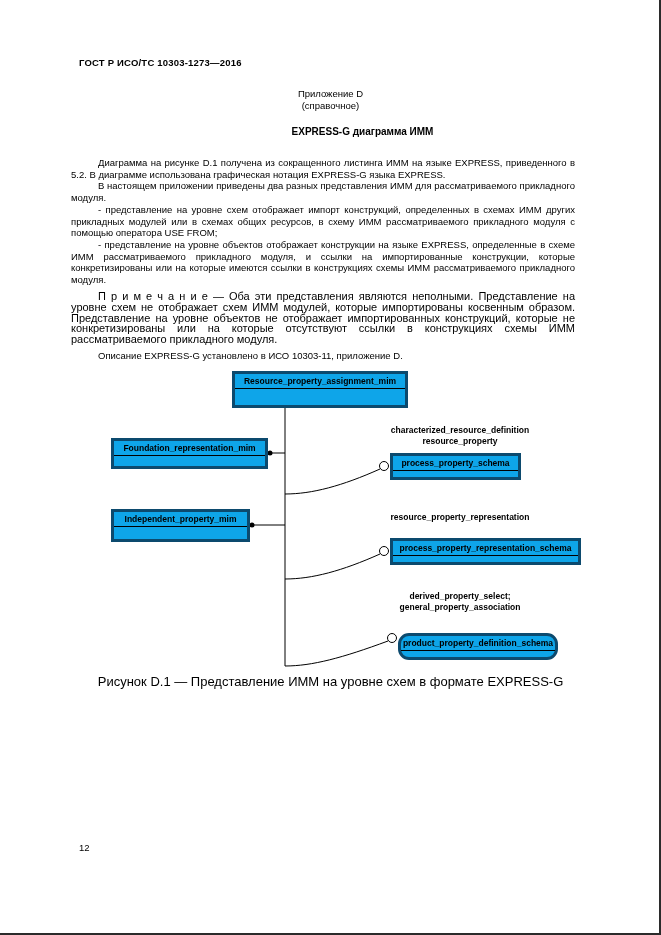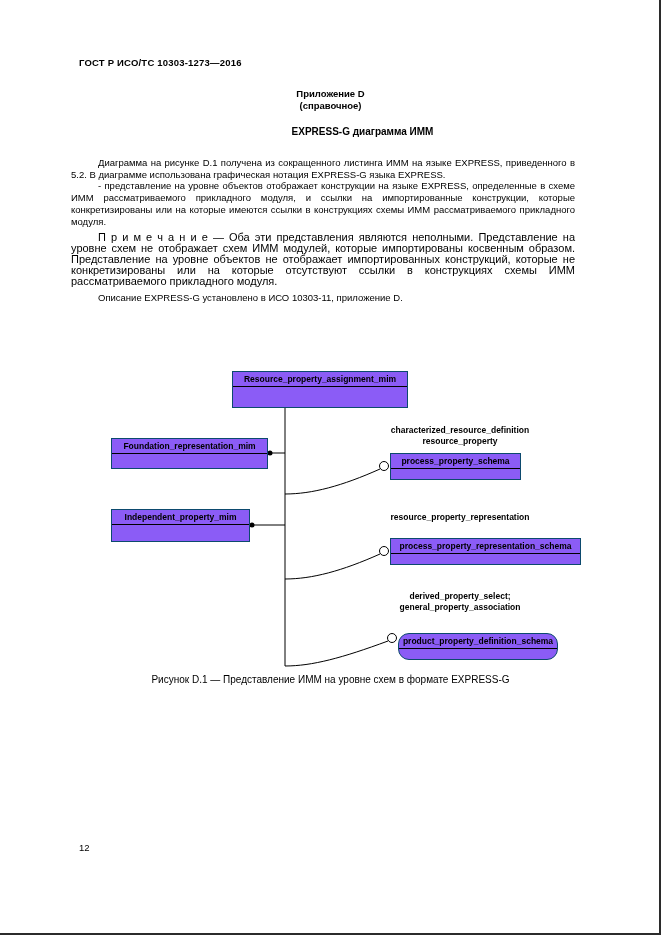--- a/index.html
+++ b/index.html
@@ -5,55 +5,57 @@
   * { margin:0; padding:0; box-sizing:border-box; }
   html,body { background:#9a9a9a; }
   .page {
     position:relative; width:661px; height:935px; margin:0 auto;
     background:#ffffff; color:#000;
     font-family:"Liberation Sans", sans-serif;
     border-right:2px solid #2b2b2b; border-bottom:2px solid #2b2b2b;
     overflow:hidden;
   }
   .doc-header { position:absolute; left:79px; top:57px; font-size:9.5px; font-weight:bold; letter-spacing:.2px; }
-  .annex-block { position:absolute; left:0; top:88px; width:661px; text-align:center; font-weight:bold; font-size:9.5px; line-height:12px; }
+  .annex-block { position:absolute; left:0; top:88px; width:661px; text-align:center; font-weight:normal; font-size:9.5px; line-height:12px; }
   .heading { position:absolute; left:0; top:126px; width:661px; text-align:center; font-weight:bold; font-size:10px;margin-left:32px; }
   .body-text { position:absolute; left:71px; top:157px; width:504px; font-size:9.5px; line-height:11.7px; text-align:justify; }
   .body-text p { text-indent:27px; }
   .body-text p.note { font-size:11px; line-height:10.9px; margin:5px 0; }
   .body-text p.last { }
   .diagram { position:absolute; left:0; top:365px; width:661px; height:312px; }
   .dg-svg { position:absolute; left:0; top:0; }
-  .ebox { position:absolute; border:1px solid #0c4a6e; background:#8b5cf6; }
+  .ebox { position:absolute; border:3px solid #0c4a6e; background:#0ea5e9; }
   .ebox-title {
     display:block; width:100%; text-align:center;
     font-size:8.5px; font-weight:bold; line-height:14px;
     border-bottom:1px solid #000; white-space:nowrap; overflow:hidden;
   }
   .rel-label { position:absolute; text-align:center; font-size:8.5px; font-weight:bold; line-height:10.5px; }
   .rel-label span { display:block; }
-  .caption { position:absolute; left:0; top:674px; width:661px; text-align:center; font-size:10px; }
+  .caption { position:absolute; left:0; top:674px; width:661px; text-align:center; font-size:13px; }
   .page-number { position:absolute; left:79px; top:842px; font-size:9.5px; }
 </style>
 </head>
 <body>
 
 <div class="page">
 
   <div class="doc-header">ГОСТ Р ИСО/ТС 10303-1273—2016</div>
 
   <div class="annex-block">
     <div>Приложение D</div>
     <div>(справочное)</div>
   </div>
 
   <div class="heading">EXPRESS-G диаграмма ИММ</div>
 
   <div class="body-text">
     <p>Диаграмма на рисунке D.1 получена из сокращенного листинга ИММ на языке EXPRESS, приведенного в 5.2. В диаграмме использована графическая нотация EXPRESS-G языка EXPRESS.</p>
+    <p>В настоящем приложении приведены два разных представления ИММ для рассматриваемого прикладного модуля.</p>
+    <p>- представление на уровне схем отображает импорт конструкций, определенных в схемах ИММ других прикладных модулей или в схемах общих ресурсов, в схему ИММ рассматриваемого прикладного модуля с помощью оператора USE FROM;</p>
     <p>- представление на уровне объектов отображает конструкции на языке EXPRESS, определенные в схеме ИММ рассматриваемого прикладного модуля, и ссылки на импортированные конструкции, которые конкретизированы или на которые имеются ссылки в конструкциях схемы ИММ рассматриваемого прикладного модуля.</p>
     <p class="note">П р и м е ч а н и е — Оба эти представления являются неполными. Представление на уровне схем не отображает схем ИММ модулей, которые импортированы косвенным образом. Представление на уровне объектов не отображает импортированных конструкций, которые не конкретизированы или на которые отсутствуют ссылки в конструкциях схемы ИММ рассматриваемого прикладного модуля.</p>
     <p class="last">Описание EXPRESS-G установлено в ИСО 10303-11, приложение D.</p>
   </div>
 
   <div class="diagram">
 
     <svg class="dg-svg" width="661" height="312" viewBox="0 0 661 312">
 
       <path d="M285 43 V301" stroke="#000" stroke-width="1" fill="none"></path>

